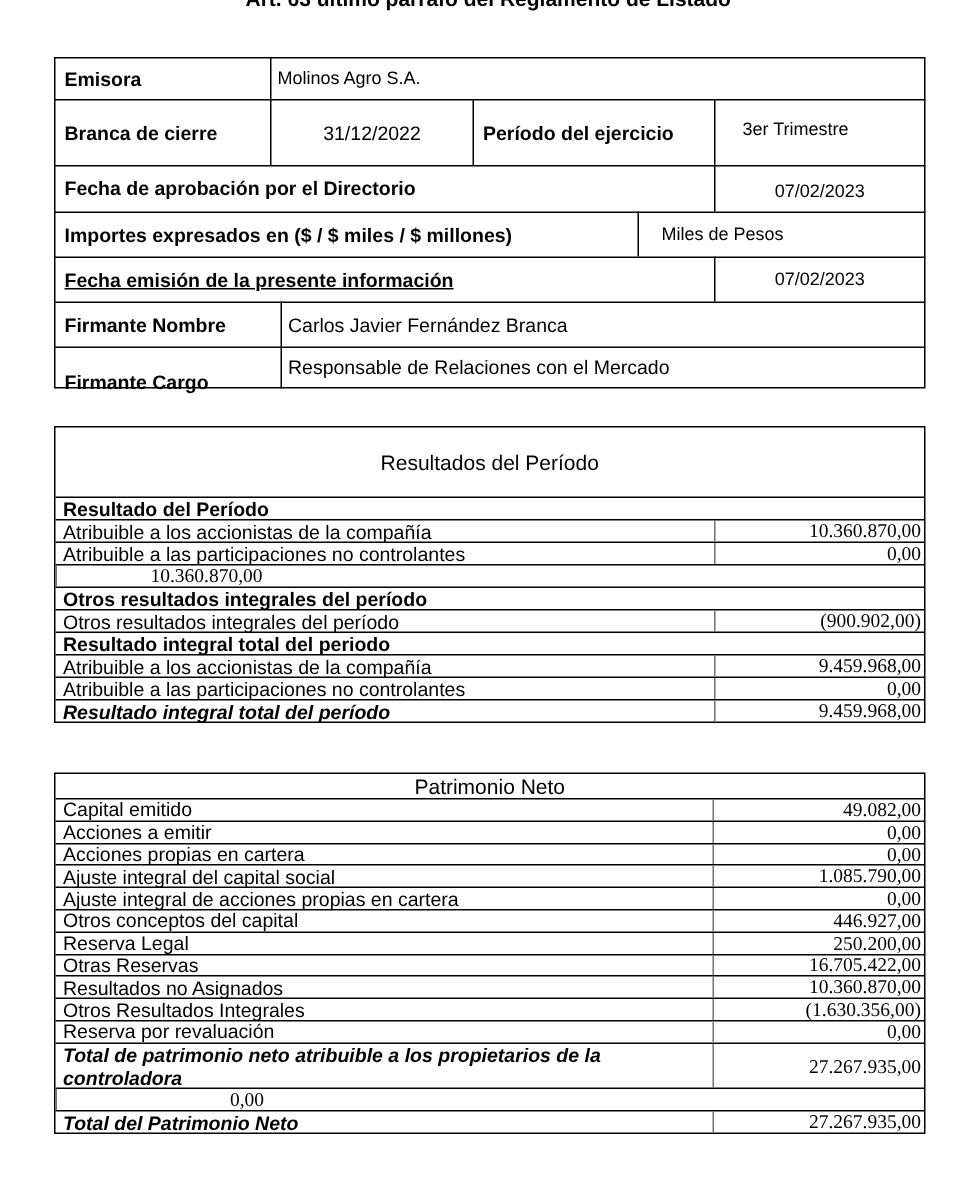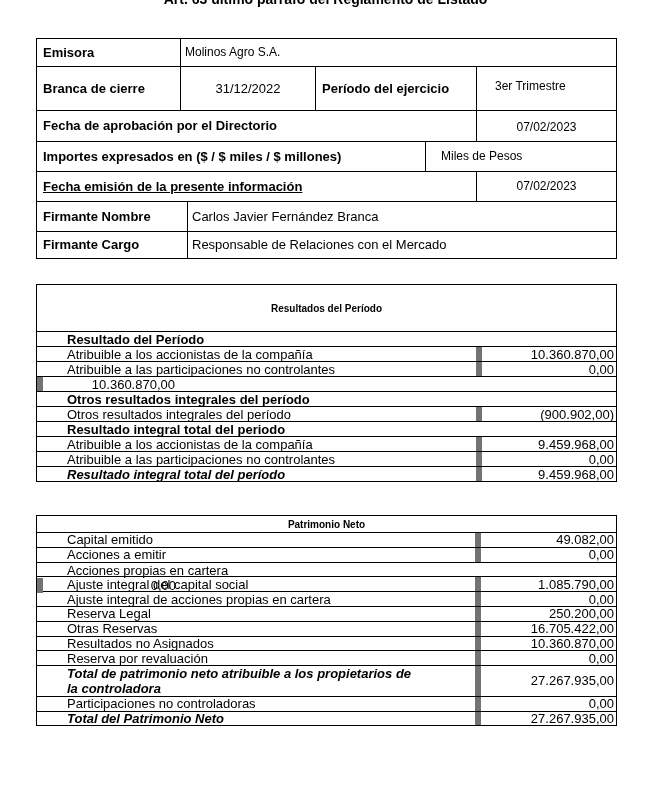--- a/index.html
+++ b/index.html
@@ -12,26 +12,26 @@
           padding-left:6px; white-space:nowrap; }
   .vline { position:absolute; width:1px; background:#000; }
   .hline { position:absolute; height:1px; background:#000; }
   .lbl { font-weight:bold; font-size:13px; }
   .val { font-size:12px; }
   .center { justify-content:center; padding-left:0; }
 
   
   .tbl { position:absolute; left:36px; width:581px; border:1px solid #000; box-sizing:border-box; }
   .trow { display:flex; border-top:1px solid #000; box-sizing:border-box; font-size:13px; }
-  .trow .c1 { flex:1; padding-left:5px; display:flex; align-items:center;margin-left:25px; }
-  .trow .c2 { width:138px; border-left:6px solid #737373; display:flex; align-items:center;
-              justify-content:flex-end; padding-right:2px; box-sizing:border-box; }
+  .trow .c1 { flex:1; padding-left:5px; display:flex; align-items:center; }
+  .trow .c2 { width:138px; border-left:1px solid #737373; display:flex; align-items:center;
+              justify-content:flex-end; padding-right:2px; box-sizing:border-box;font-family:Liberation Serif, serif; }
   .trow.section .c1 { font-weight:bold; }
   .trow.total .c1 { font-weight:bold; font-style:italic; }
-  .thead { display:flex; align-items:center; justify-content:center; font-weight:bold; font-size:10px; }
+  .thead { display:flex; align-items:center; justify-content:center; font-weight:normal; font-size:14px; }
 </style>
 </head>
 <body>
 
 <div class="doc-title">Art. 63 último párrafo del Reglamento de Listado</div>
 
 <div class="box" style="left:36px;top:38px;width:581px;height:221px;"></div>
 
 <div class="hline" style="left:36px;width:581px;top:66px;"></div>
 <div class="hline" style="left:36px;width:581px;top:110px;"></div>
@@ -60,21 +60,21 @@
 
 <div class="cell lbl" style="left:37px;top:141px;width:388px;height:30px;">Importes expresados en ($ / $ miles / $ millones)</div>
 <div class="cell val" style="left:426px;top:141px;width:190px;height:30px;padding-left:15px;">Miles de Pesos</div>
 
 <div class="cell lbl" style="left:37px;top:171px;width:439px;height:30px;text-decoration:underline;">Fecha emisión de la presente información</div>
 <div class="cell val center" style="left:477px;top:171px;width:139px;height:30px;">07/02/2023</div>
 
 <div class="cell lbl" style="left:37px;top:201px;width:150px;height:30px;">Firmante Nombre</div>
 <div class="cell val" style="left:188px;top:201px;width:428px;height:30px;font-size:13px;padding-left:4px;">Carlos Javier Fernández Branca</div>
 
-<div class="cell lbl" style="left:37px;top:231px;width:150px;height:27px;">Firmante Cargo</div>
+<div class="cell lbl" style="left:37px;top:241px;width:150px;height:27px;">Firmante Cargo</div>
 <div class="cell val" style="left:188px;top:231px;width:428px;height:27px;font-size:13px;padding-left:4px;">Responsable de Relaciones con el Mercado</div>
 
 <div class="tbl" style="top:284px;">
   <div class="thead" style="height:46px;">Resultados del Período</div>
   <div id="resultados-body">
       <div class="trow section" style="height: 15px;">
         <div class="c1">Resultado del Período</div>
       </div>
       <div class="trow item" style="height: 15px;">
         <div class="c1">Atribuible a los accionistas de la compañía</div>
@@ -116,54 +116,61 @@
   <div class="thead" style="height:16px;">Patrimonio Neto</div>
   <div id="patrimonio-body">
       <div class="trow item" style="height: 14.8px;">
         <div class="c1">Capital emitido</div>
         <div class="c2" style="width: 141px;">49.082,00</div>
       </div>
       <div class="trow item" style="height: 14.8px;">
         <div class="c1">Acciones a emitir</div>
         <div class="c2" style="width: 141px;">0,00</div>
       </div>
-      <div class="trow item" style="height: 14.8px; flex-direction: column;">
+      <div class="trow item" style="height: 14.8px;">
         <div class="c1">Acciones propias en cartera</div>
         <div class="c2" style="width: 141px;">0,00</div>
       </div>
       <div class="trow item" style="height: 14.8px;">
         <div class="c1">Ajuste integral del capital social</div>
         <div class="c2" style="width: 141px;">1.085.790,00</div>
       </div>
       <div class="trow item" style="height: 14.8px;">
         <div class="c1">Ajuste integral de acciones propias en cartera</div>
         <div class="c2" style="width: 141px;">0,00</div>
+      </div>
+      <div class="trow item" style="height: 14.8px;">
+        <div class="c1">Otros conceptos del capital</div>
+        <div class="c2" style="width: 141px;">446.927,00</div>
       </div>
       <div class="trow item" style="height: 14.8px;">
         <div class="c1">Reserva Legal</div>
         <div class="c2" style="width: 141px;">250.200,00</div>
       </div>
       <div class="trow item" style="height: 14.8px;">
         <div class="c1">Otras Reservas</div>
         <div class="c2" style="width: 141px;">16.705.422,00</div>
       </div>
       <div class="trow item" style="height: 14.8px;">
         <div class="c1">Resultados no Asignados</div>
         <div class="c2" style="width: 141px;">10.360.870,00</div>
       </div>
       <div class="trow item" style="height: 14.8px;">
+        <div class="c1">Otros Resultados Integrales</div>
+        <div class="c2" style="width: 141px;">(1.630.356,00)</div>
+      </div>
+      <div class="trow item" style="height: 14.8px;">
         <div class="c1">Reserva por revaluación</div>
         <div class="c2" style="width: 141px;">0,00</div>
       </div>
       <div class="trow total" style="height: 30.6px;">
         <div class="c1" style="white-space: normal; padding-right: 60px; line-height: 15px;">Total de patrimonio neto atribuible a los propietarios de la controladora</div>
         <div class="c2" style="width: 141px;">27.267.935,00</div>
       </div>
       <div class="trow item" style="height: 14.8px;">
-        <div class="c1">Participaciones no controladoras</div>
         <div class="c2" style="width: 141px;">0,00</div>
       </div>
       <div class="trow total" style="height: 14.8px;">
         <div class="c1">Total del Patrimonio Neto</div>
         <div class="c2" style="width: 141px;">27.267.935,00</div>
       </div>
     </div>
 </div>
 
 </body></html>

